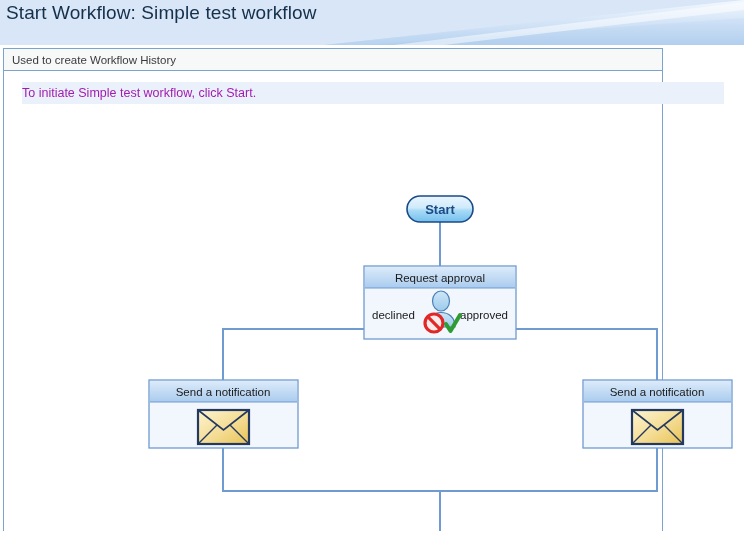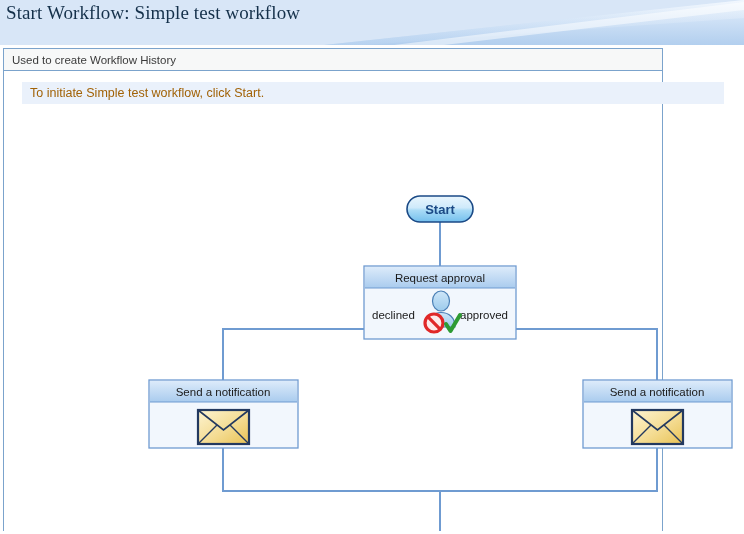--- a/index.html
+++ b/index.html
@@ -16,21 +16,20 @@
   }
 
   
   .header {
     position: absolute;
     left: 0; top: 0;
     width: 744px;
     height: 45px;
     background: #d8e6f7;
     overflow: hidden;
-    font-family: Liberation Serif, serif;
   }
   .header-swoosh {
     position: absolute;
     right: 0; top: 0;
     width: 420px;
     height: 45px;
     pointer-events: none;
   }
   .page-title {
     position: absolute;
@@ -69,22 +68,21 @@
   
   .instruction {
     position: absolute;
     left: 18px;
     top: 33px;
     width: 702px;
     height: 22px;
     line-height: 22px;
     background: #eaf1fb;
     font-size: 12.5px;
-    color: #a16207;
-    padding-left: 8px;
+    color: #a21caf;
     box-sizing: border-box;
     white-space: nowrap;
   }
 
   
   .button-row {
     position: absolute;
     left: 18px;
     top: 66px;
   }

